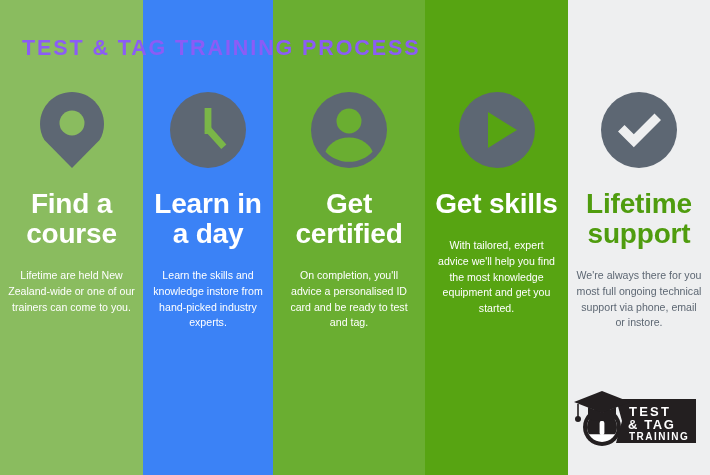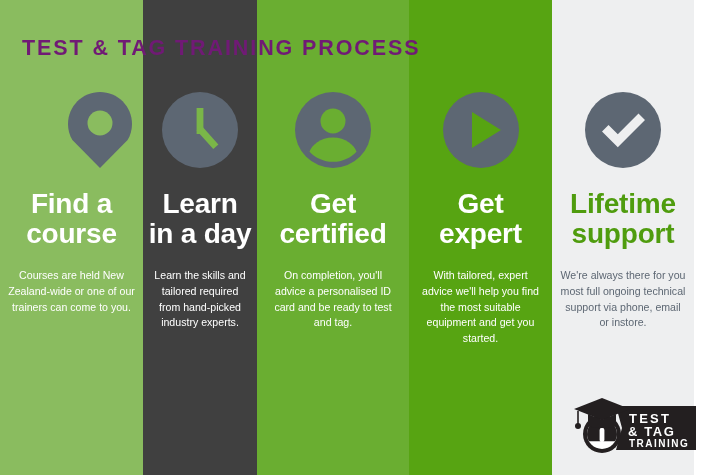--- a/index.html
+++ b/index.html
@@ -21,36 +21,36 @@
     flex-direction: row;
   }
   .column {
     position: relative;
     height: 475px;
     box-sizing: border-box;
     display: flex;
     flex-direction: column;
     align-items: center;
   }
-  .col-0 { width: 143px; background: #8abc5f; align-items: flex-end; }
-  .col-1 { width: 114px; background: #404040; }
+  .col-0 { width: 143px; background: #8abc5f; }
+  .col-1 { width: 130px; background: #3b82f6; }
   .col-2 { width: 152px; background: #6aae31; }
   .col-3 { width: 143px; background: #57a412; }
   .col-4 { width: 142px; background: #eeeff0; }
 
   
   #title {
     position: absolute;
     left: 22px;
     top: 22px;
     z-index: 10;
     font-size: 21.5px;
     font-weight: bold;
     letter-spacing: 1.9px;
-    color: #701a75;
+    color: #8b5cf6;
     white-space: nowrap;
     font-family: "Liberation Sans", sans-serif;
     text-align: center;
   }
 
   
   .icon-wrap {
     margin-top: 92px;
     width: 86px;
     height: 76px;
@@ -82,54 +82,54 @@
     color: #ffffff;
     padding: 0 8px;
     max-width: 128px;
   }
   .body-text.dark { color: #5d6773; }
 
   
   #logo {
     position: absolute;
     right: 14px;
-    bottom: 17px;
+    bottom: 24px;
     width: 124px;
     height: 62px;
   }
   #logo svg { display: block; }
 </style>
 </head>
 <body>
 
 <div id="infographic">
 
   <h1 id="title">TEST &amp; TAG TRAINING PROCESS</h1>
 
   <div class="column col-0">
     <div class="icon-wrap">
       <svg width="64" height="76" viewBox="0 0 64 76">
         <path d="M32 0C14.3 0 0 14.3 0 32c0 5.9 1.6 11.4 4.4 16.1L32 76l27.6-27.9C62.4 43.4 64 37.9 64 32 64 14.3 49.7 0 32 0z" fill="#5d6773"></path>
         <circle cx="32" cy="31" r="12.5" fill="#8abc5f"></circle>
       </svg>
     </div>
     <div class="heading">Find a course</div>
-    <div class="body-text">Courses are held New Zealand-wide or one of our trainers can come to you.</div>
+    <div class="body-text">Lifetime are held New Zealand-wide or one of our trainers can come to you.</div>
   </div>
 
   <div class="column col-1">
     <div class="icon-wrap">
       <svg width="76" height="76" viewBox="0 0 76 76">
         <circle cx="38" cy="38" r="38" fill="#5d6773"></circle>
         <rect x="34.6" y="16" width="6.8" height="26" fill="#7ab648"></rect>
         <rect x="35.2" y="36" width="6.8" height="25" fill="#7ab648" transform="rotate(-42 38 38)"></rect>
       </svg>
     </div>
     <div class="heading">Learn in a day</div>
-    <div class="body-text">Learn the skills and tailored required from hand-picked industry experts.</div>
+    <div class="body-text">Learn the skills and knowledge instore from hand-picked industry experts.</div>
   </div>
 
   <div class="column col-2">
     <div class="icon-wrap">
       <svg width="76" height="76" viewBox="0 0 76 76">
         <circle cx="38" cy="38" r="38" fill="#5d6773"></circle>
         <circle cx="38" cy="29" r="12.5" fill="#6aae31"></circle>
         <path d="M38 45.5c-12.5 0-21.5 8-23.5 14.2 5.9 6.2 14.2 10.1 23.5 10.1s17.6-3.9 23.5-10.1C59.5 53.5 50.5 45.5 38 45.5z" fill="#6aae31"></path>
       </svg>
     </div>
@@ -137,22 +137,22 @@
     <div class="body-text">On completion, you'll advice a personalised ID card and be ready to test and tag.</div>
   </div>
 
   <div class="column col-3">
     <div class="icon-wrap">
       <svg width="76" height="76" viewBox="0 0 76 76">
         <circle cx="38" cy="38" r="38" fill="#5d6773"></circle>
         <path d="M29 20 L58 38 L29 56 Z" fill="#57a412"></path>
       </svg>
     </div>
-    <div class="heading">Get expert</div>
-    <div class="body-text">With tailored, expert advice we'll help you find the most suitable equipment and get you started.</div>
+    <div class="heading">Get skills</div>
+    <div class="body-text">With tailored, expert advice we'll help you find the most knowledge equipment and get you started.</div>
   </div>
 
   <div class="column col-4">
     <div class="icon-wrap">
       <svg width="76" height="76" viewBox="0 0 76 76">
         <circle cx="38" cy="38" r="38" fill="#5d6773"></circle>
         <path d="M17 39.5 L23.5 33 L32.8 42.3 L53.5 21.5 L60 28 L32.8 55.2 Z" fill="#eeeff0"></path>
       </svg>
     </div>
     <div class="heading accent">Lifetime support</div>

